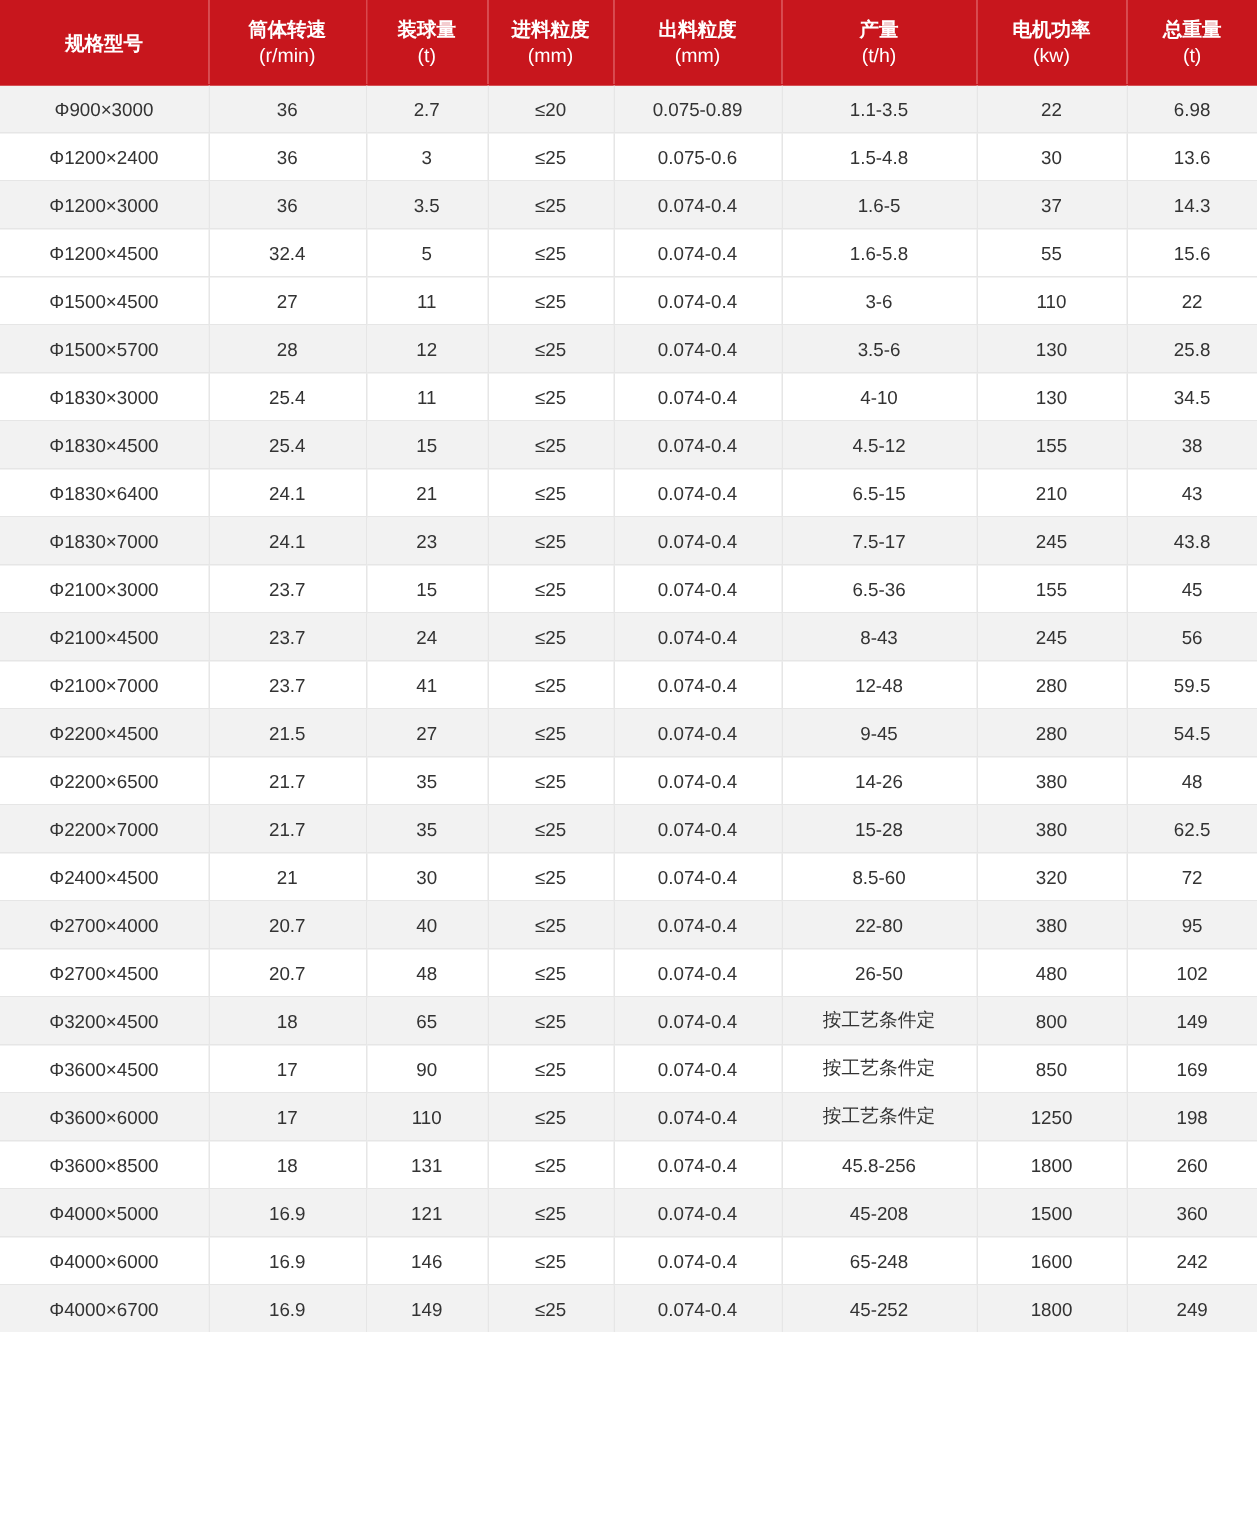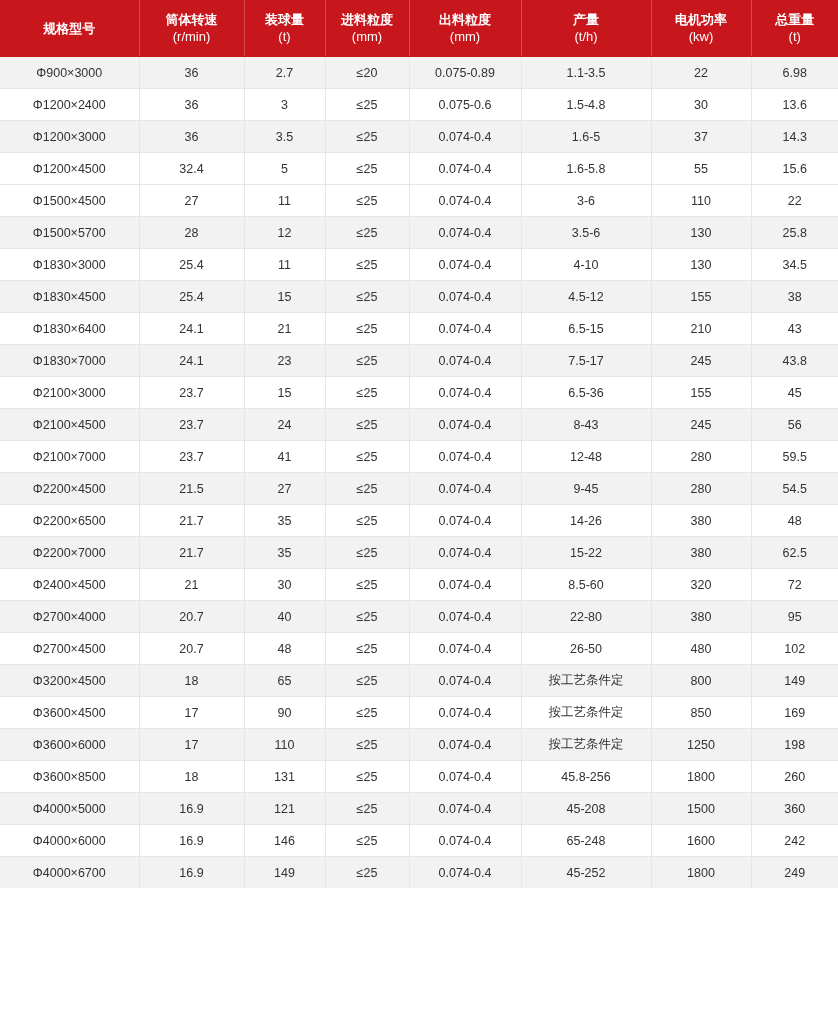--- a/index.html
+++ b/index.html
@@ -248,21 +248,21 @@
         <td>14-26</td>
         <td>380</td>
         <td>48</td>
       </tr>
       <tr class="even">
         <td>Φ2200×7000</td>
         <td>21.7</td>
         <td>35</td>
         <td>≤25</td>
         <td>0.074-0.4</td>
-        <td>15-22</td>
+        <td>15-28</td>
         <td>380</td>
         <td>62.5</td>
       </tr>
       <tr class="odd">
         <td>Φ2400×4500</td>
         <td>21</td>
         <td>30</td>
         <td>≤25</td>
         <td>0.074-0.4</td>
         <td>8.5-60</td>

